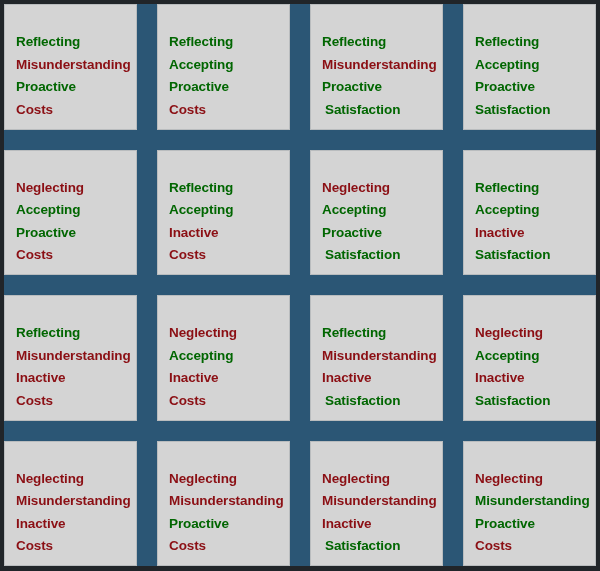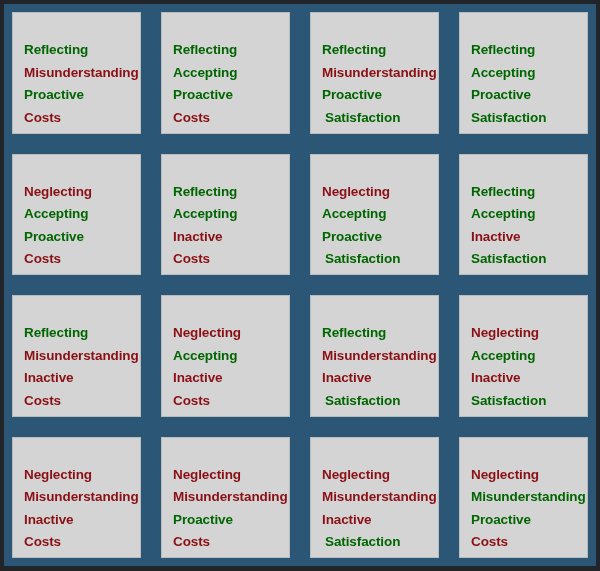--- a/index.html
+++ b/index.html
@@ -27,21 +27,20 @@
   
   #matrix-grid {
     box-sizing: border-box;
     width: 100%;
     height: 100%;
     background: #2b5675;
     display: grid;
     grid-template-columns: repeat(4, 1fr);
     grid-template-rows: repeat(4, 1fr);
     gap: 20px;
-    padding: 8px;
   }
 
   .cell {
     box-sizing: border-box;
     background: #d4d4d4;
     border: 1px solid #b9bcbe;
     padding: 26px 0 0 11px;
     overflow: hidden;
   }
 

